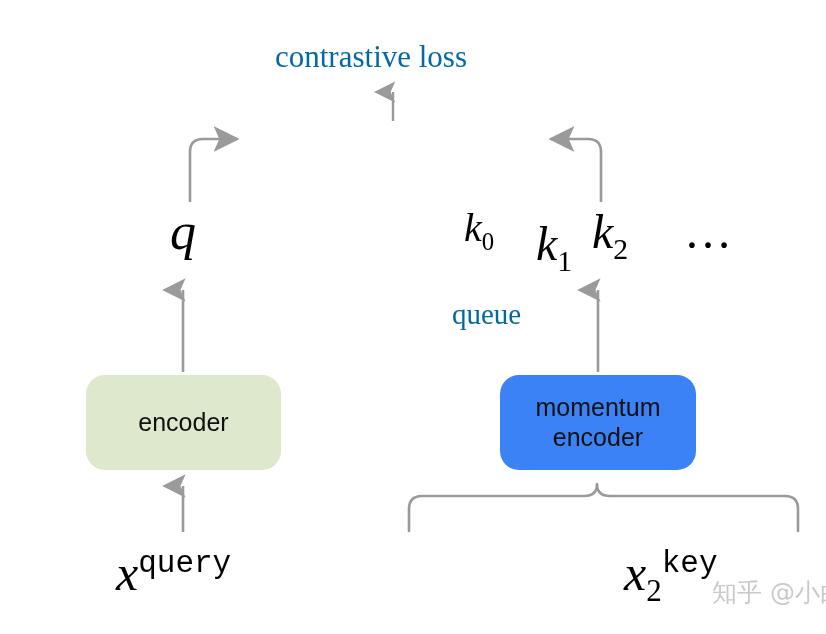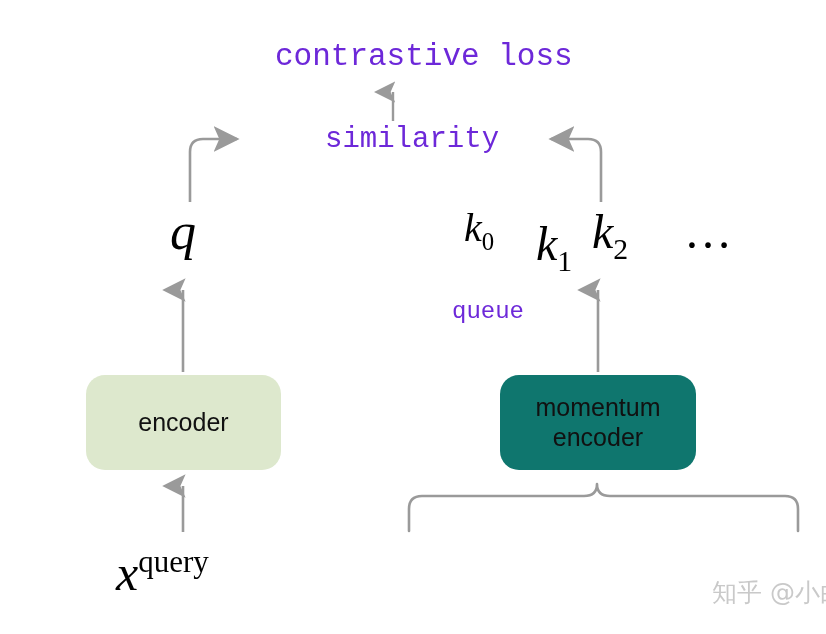--- a/index.html
+++ b/index.html
@@ -10,38 +10,39 @@
   #canvas {
     position: relative;
     width: 826px;
     height: 634px;
     background: #ffffff;
     overflow: hidden;
     font-family: "Liberation Sans", sans-serif;
   }
   .lbl {
     position: absolute;
-    color: #6d28d9;
-    font-family: Liberation Mono, monospace;
+    color: #0369a1;
+    font-family: Liberation Serif, serif;
     white-space: nowrap;
     line-height: 1;
   }
   .math {
     position: absolute;
     color: #000000;
     font-family: "Liberation Serif", serif;
     font-style: italic;
     white-space: nowrap;
     line-height: 1;
   }
   .math .sup {
     font-style: normal;
     font-size: 0.62em;
     vertical-align: super;
     line-height: 0;
+    font-family: Liberation Mono, monospace;
   }
   .math .sub {
     font-style: normal;
     font-size: 0.62em;
     vertical-align: sub;
     line-height: 0;
   }
   .math .ellip {
     font-style: normal;
   }
@@ -119,23 +120,22 @@
                Q 597 496 597 484
                Q 597 496 610 496
                L 785 496
                Q 798 496 798 509
                L 798 531" stroke="#9a9a9a" stroke-width="2.6" fill="none" stroke-linecap="round" stroke-linejoin="round"></path>
     </g>
   </svg>
 
   <div class="lbl" style="left:275px; top:41px; font-size:31px;">contrastive loss</div>
 
-  <div class="lbl" style="left:325px; top:125px; font-size:29px;">similarity</div>
 
-  <div class="lbl" style="left:452px; top:300px; font-size:24px;">queue</div>
+  <div class="lbl" style="left:452px; top:300px; font-size:29px;">queue</div>
 
   <div class="math" style="left:170px; top:206px; font-size:52px;">
     <span>q</span>
   </div>
 
   <div class="math" style="left:464px; top:208px; font-size:40px;">
     <span>k</span><span class="sub">0</span>
   </div>
 
   <div class="math" style="left:536px; top:220px; font-size:48px;">
@@ -149,27 +149,30 @@
   <div class="math" style="left:684px; top:208px; font-size:48px;">
     <span class="ellip">…</span>
   </div>
 
   <div class="box" style="left:86px; top:375px; width:195px; height:95px;
               background:#dde8cd; font-size:25px;">
     <span>encoder</span>
   </div>
 
   <div class="box" style="left:500px; top:375px; width:196px; height:95px;
-              background:#0f766e; font-size:25px; flex-direction:column;">
+              background:#3b82f6; font-size:25px; flex-direction:column;">
     <span>momentum</span>
     <span>encoder</span>
   </div>
 
   <div class="math" style="left:116px; top:548px; font-size:50px;">
     <span>x</span><span class="sup">query</span>
   </div>
 
 
 
+  <div class="math" style="left:624px; top:548px; font-size:50px;">
+    <span>x</span><span class="sub">2</span><span class="sup">key</span>
+  </div>
 
   <div class="watermark" style="left:712px; top:580px; font-size:25px;">知乎 @小白</div>
 
 </div>
 
 </body></html>

